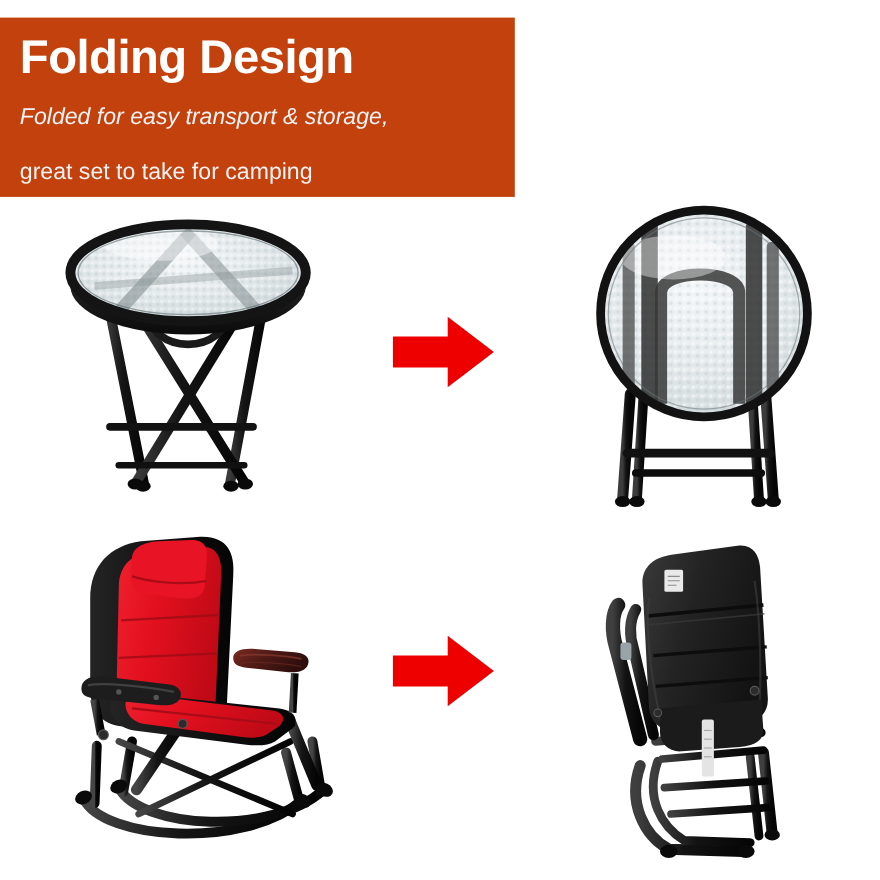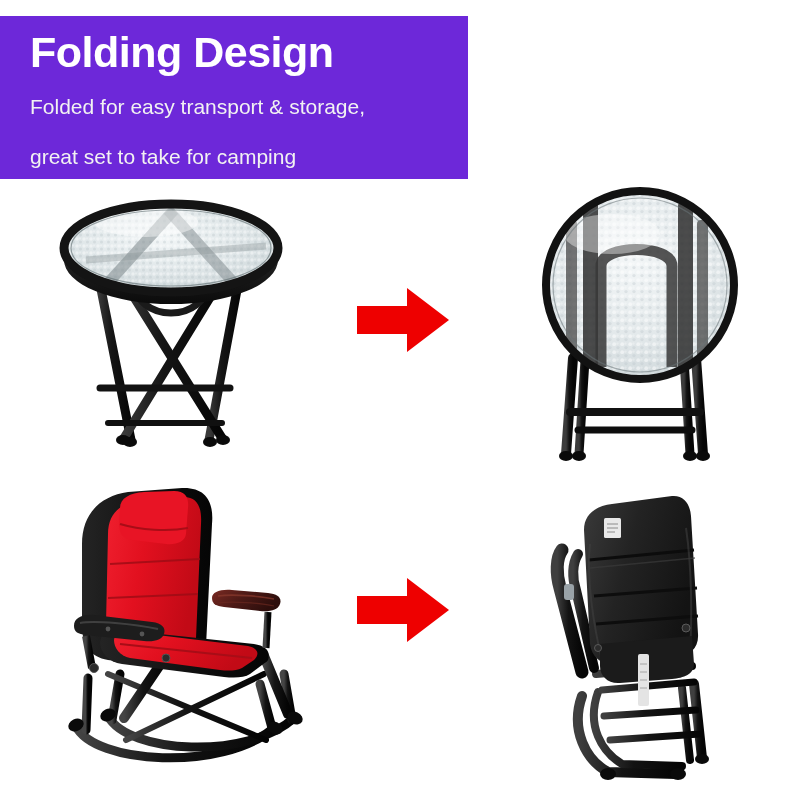--- a/index.html
+++ b/index.html
@@ -18,41 +18,41 @@
     overflow: hidden;
   }
 
   
   #headline-banner {
     position: absolute;
     left: 0;
     top: 16px;
     width: 468px;
     height: 163px;
-    background: #6d28d9;
+    background: #c2410c;
     box-sizing: border-box;
-    padding: 8px 0 0 30px;
+    padding: 8px 0 0 18px;
   }
   #headline-title {
     color: #ffffff;
     font-size: 43px;
     font-weight: bold;
     letter-spacing: -0.5px;
     line-height: 1.0;
     margin: 7px 0 0 0;
     white-space: nowrap;
   }
   .headline-sub {
     color: #f2f2f2;
     font-size: 21px;
     font-weight: 300;
     line-height: 1.0;
     white-space: nowrap;
   }
-  #headline-sub-1 { margin-top: 22px; }
+  #headline-sub-1 { margin-top: 22px; font-style: italic; }
   #headline-sub-2 { margin-top: 29px; }
 
   
   .red-arrow {
     position: absolute;
     width: 92px;
     height: 64px;
   }
   #arrow-table  { left: 357px; top: 288px; }
   #arrow-chair  { left: 357px; top: 578px; }

